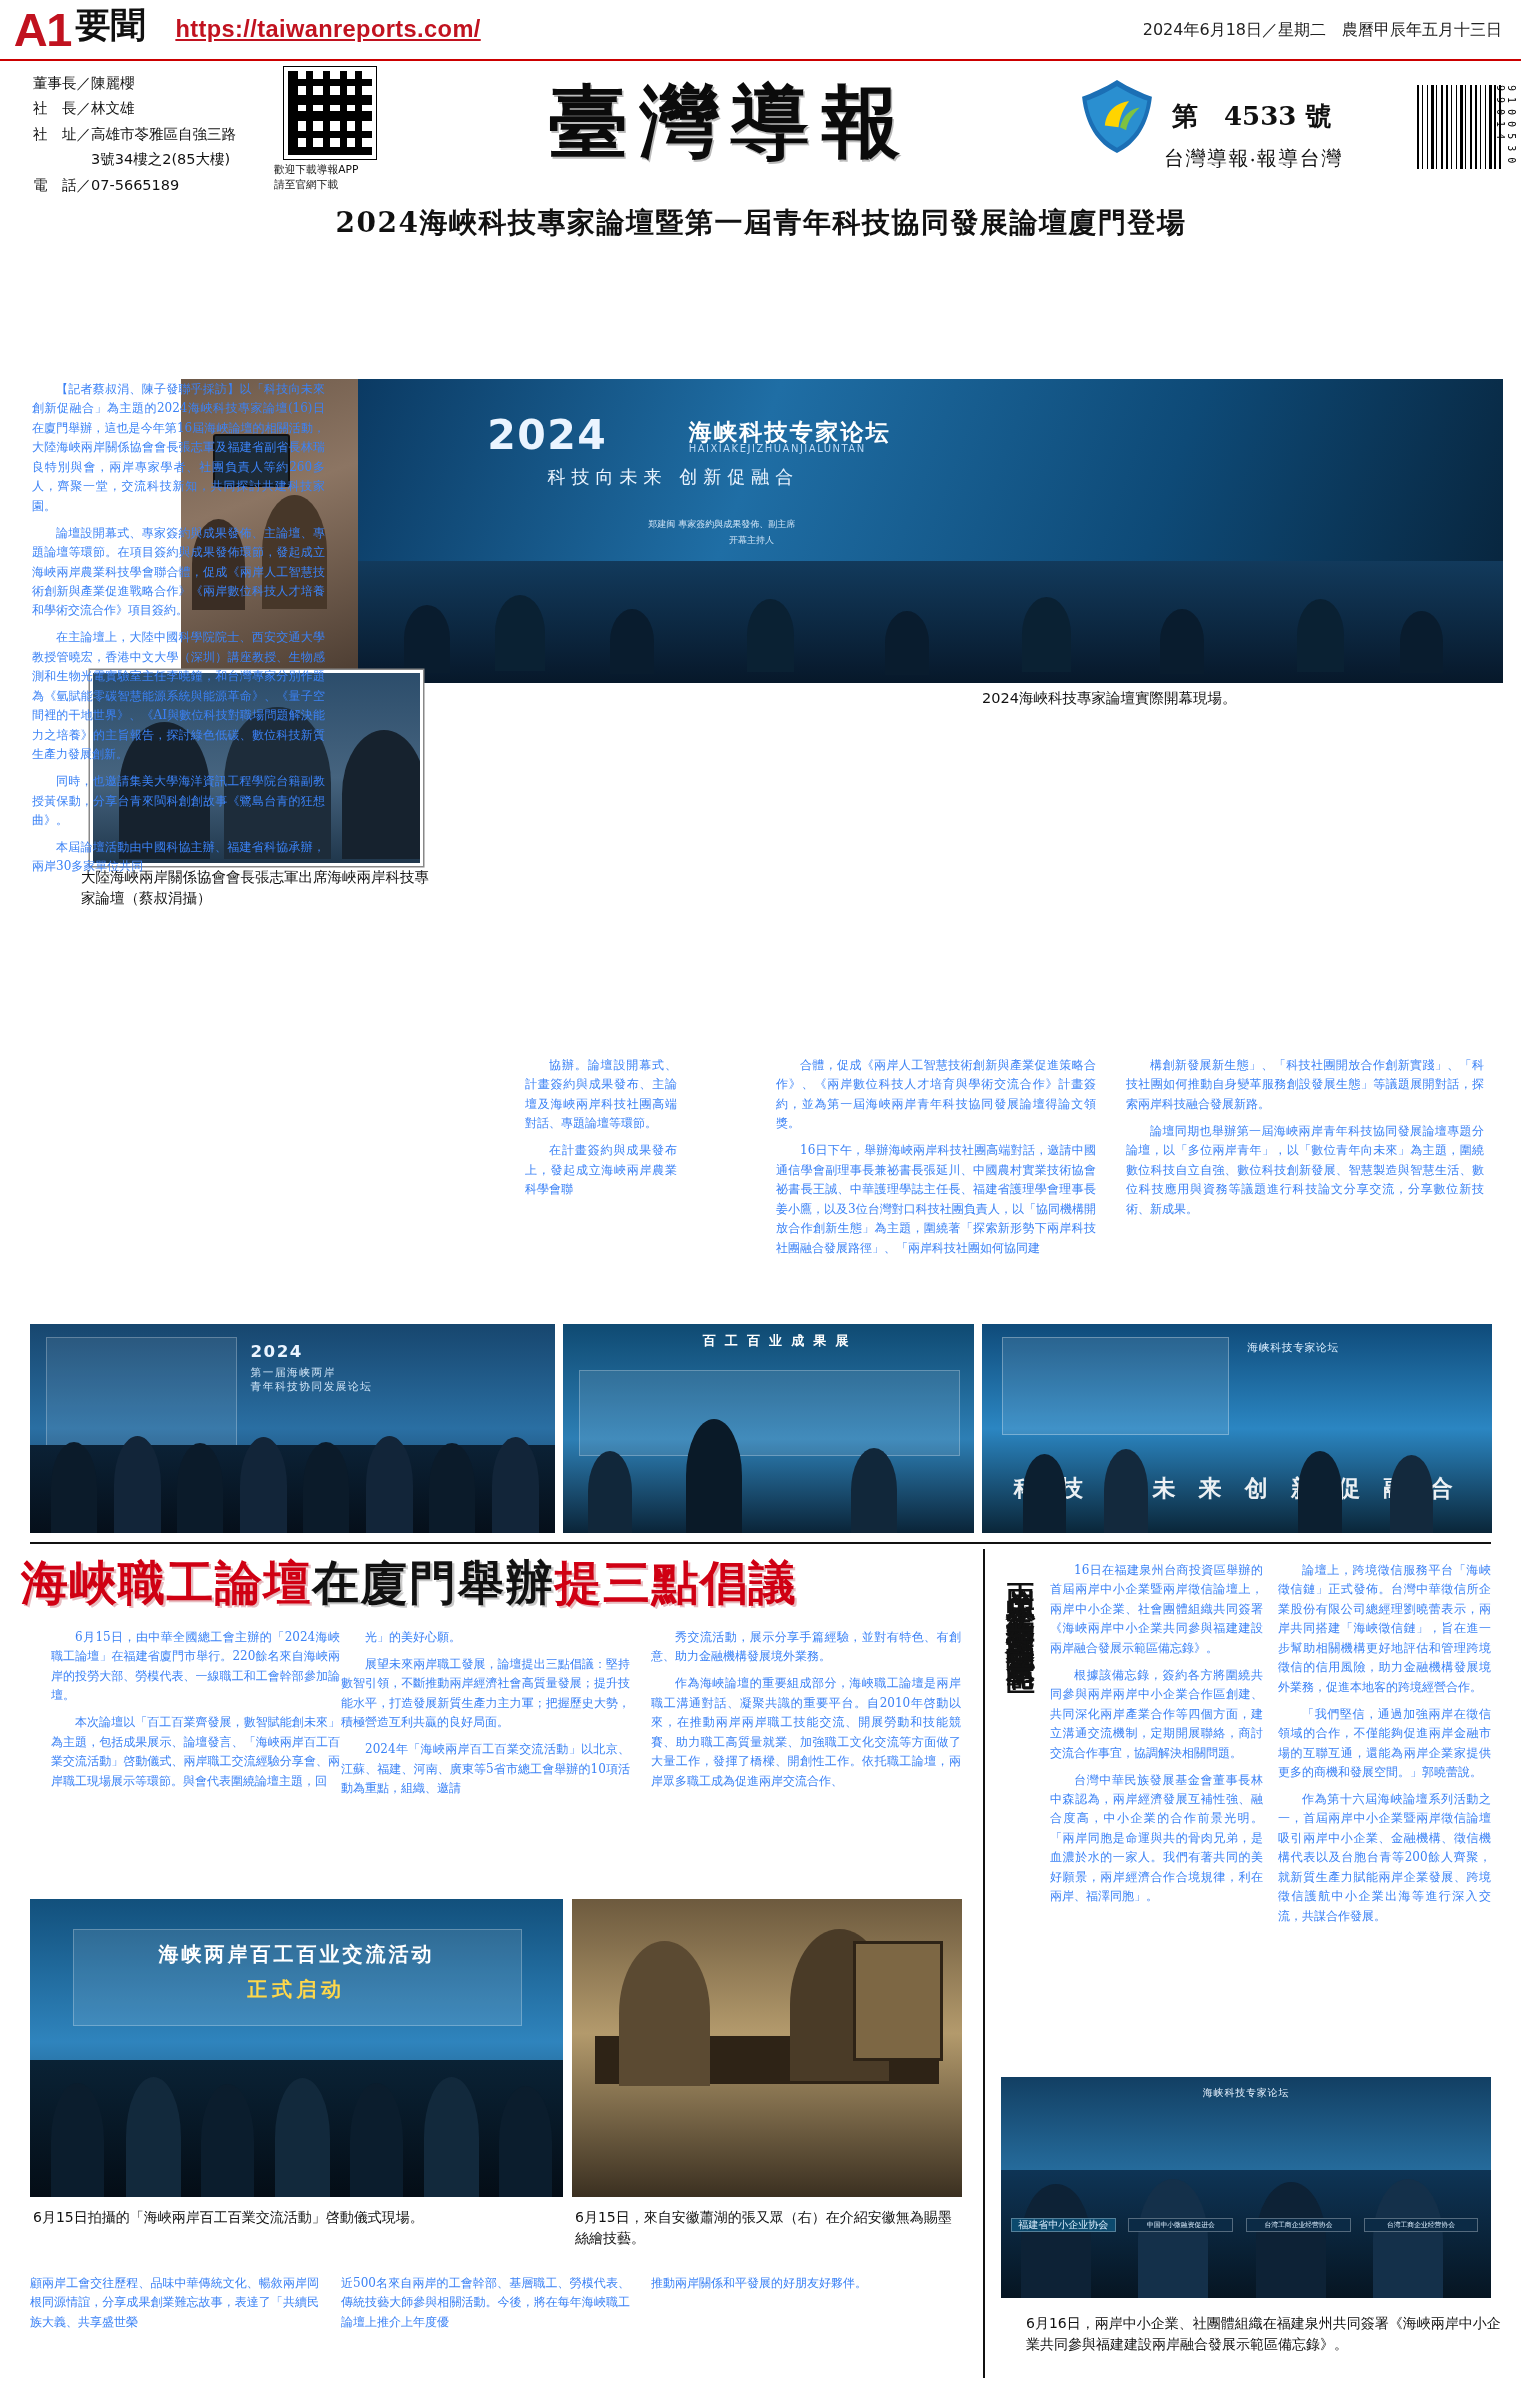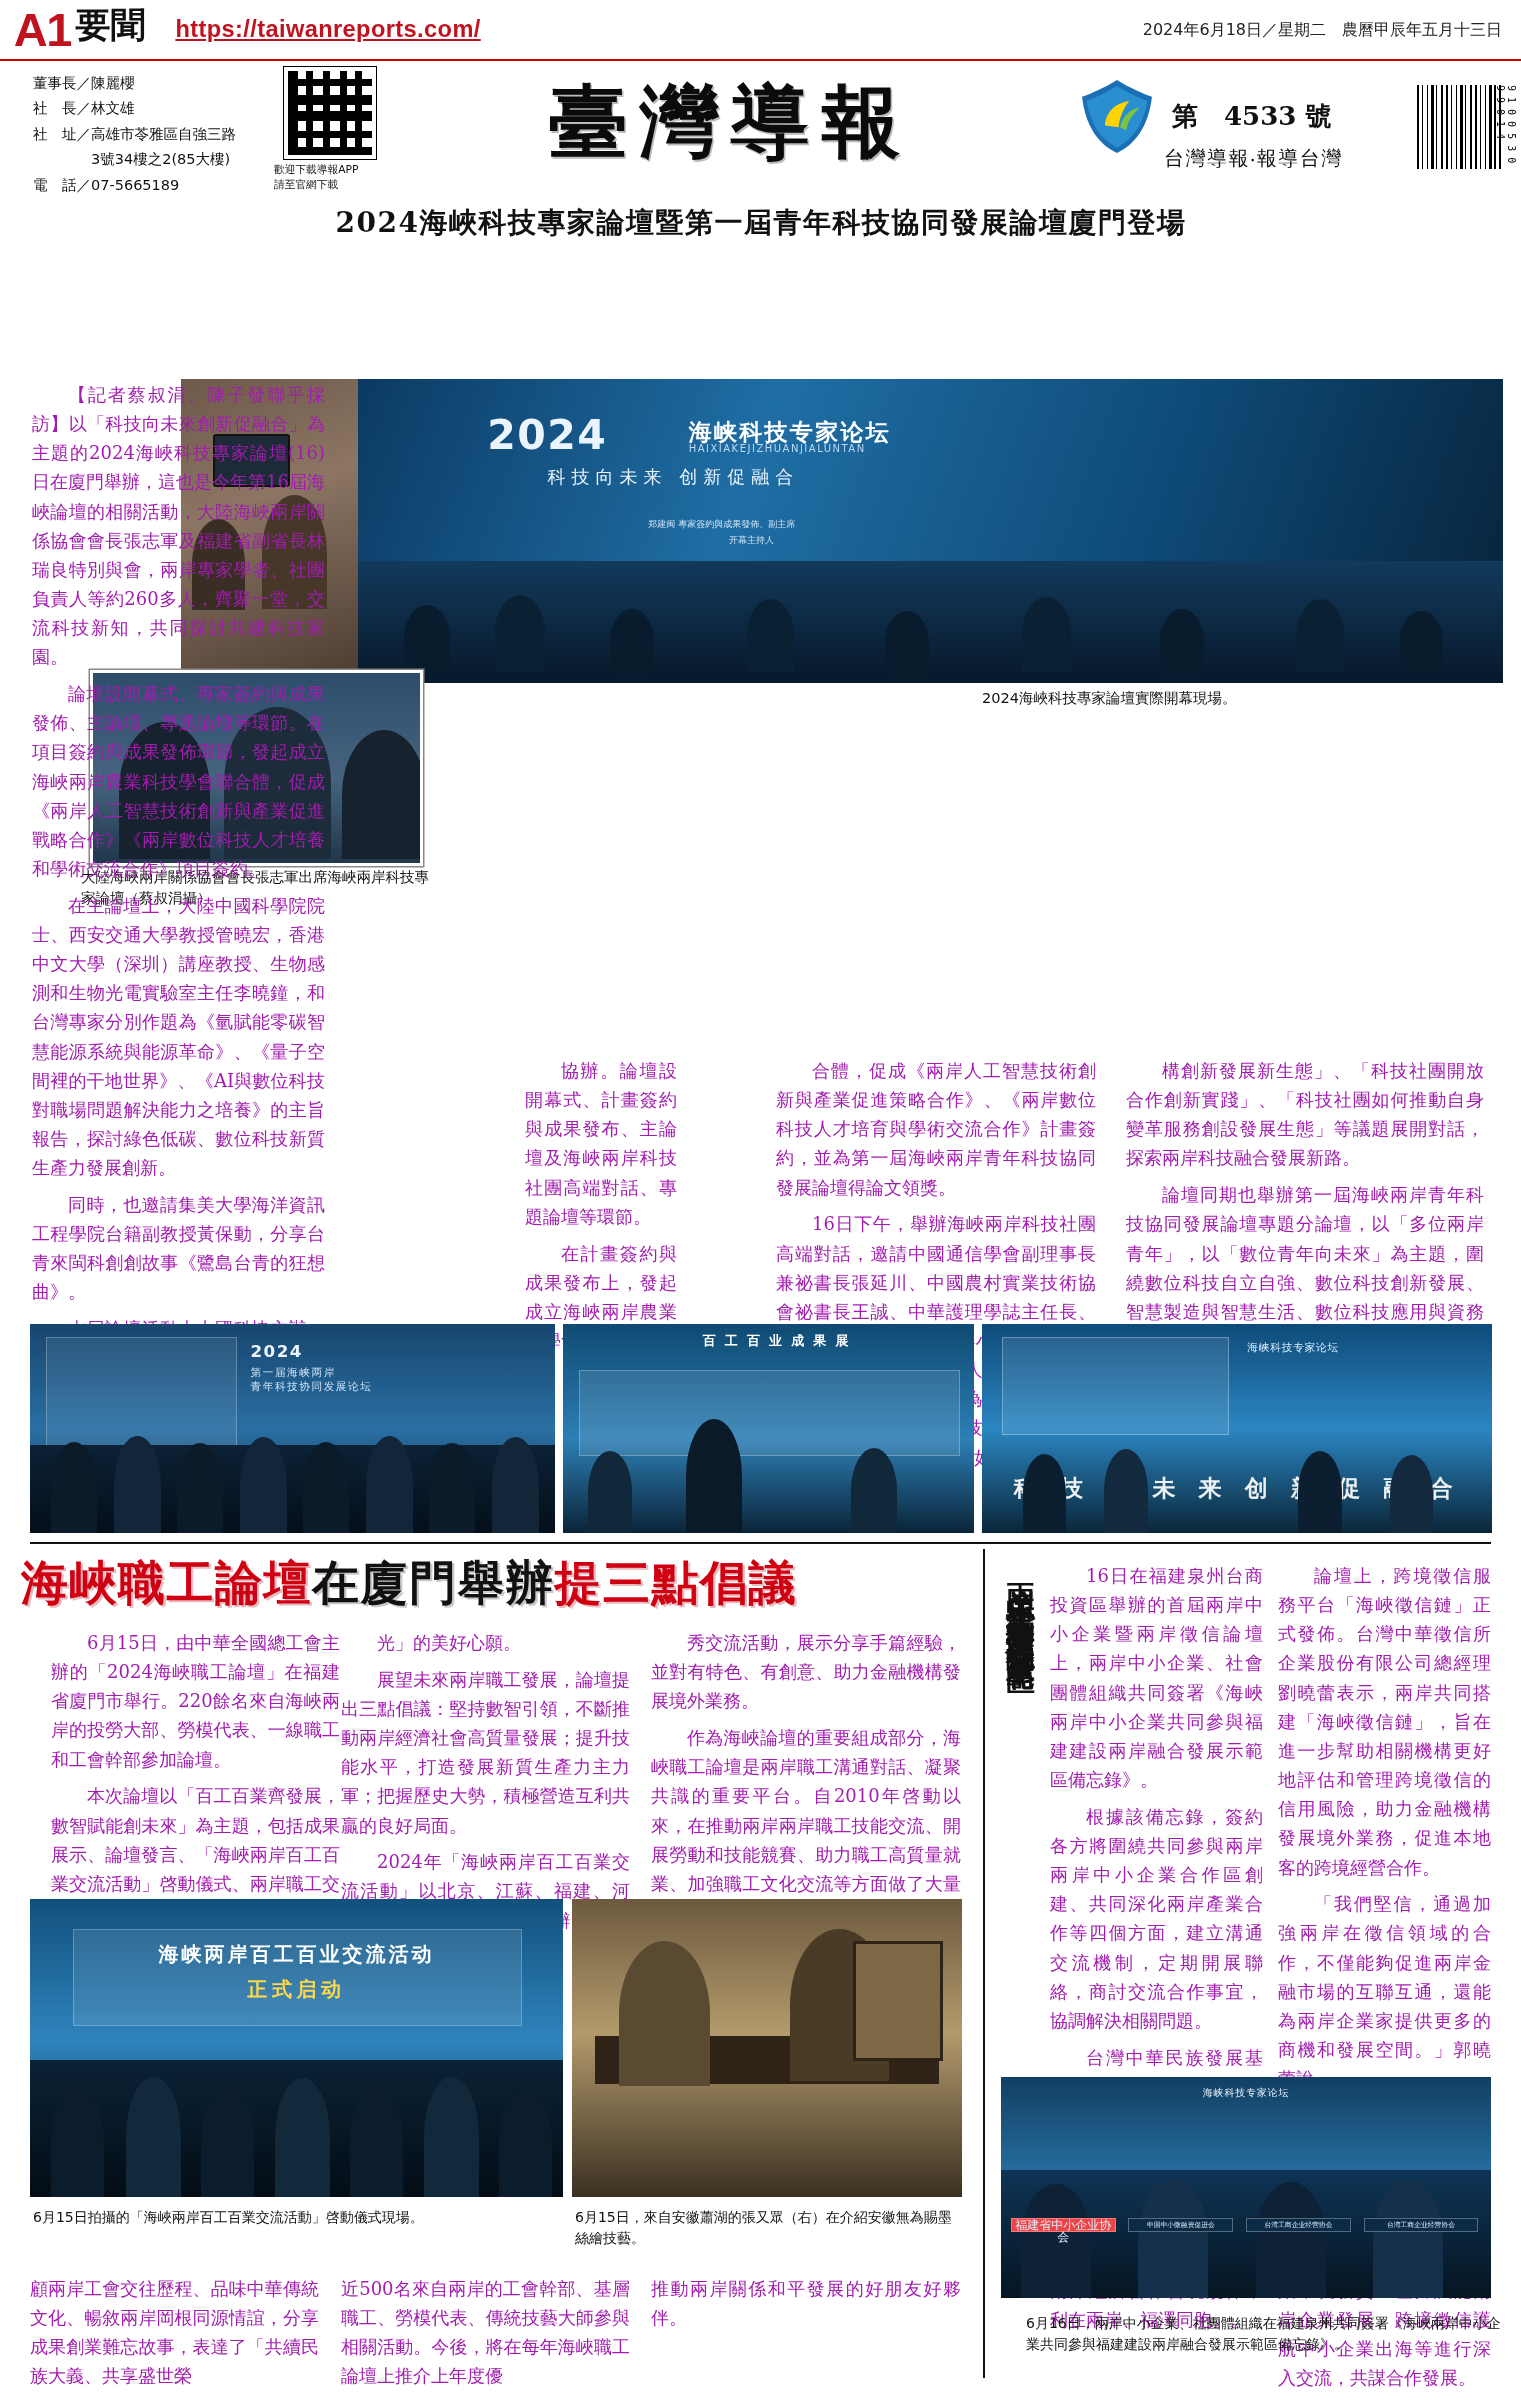--- a/index.html
+++ b/index.html
@@ -117,21 +117,21 @@
   .photo{position:absolute;overflow:hidden;background:#3b4a5a;}
   .photo .ph-grad{position:absolute;inset:0;}
   .cap{
     position:absolute;font-family:"DejaVu Sans", sans-serif;font-size:14.5px;color:#111;
   }
 
   
   .col{
     position:absolute;
     font-family:"DejaVu Serif", serif;
-    font-size:18px;line-height:1.62;color:#a21caf;text-align:justify;
+    font-size:12px;line-height:1.62;color:#3b82f6;text-align:justify;
   }
   .col p{margin:0 0 7.6px 0;text-indent:2em;}
 
   
   .sec2-head{
     position:absolute;left:21px;top:1552px;white-space:nowrap;
   }
   .sec2-head .s-red{
     font-family:"DejaVu Serif", serif;font-weight:bold;font-size:47px;color:#d00013;
     text-shadow:2.3px 2.3px 0 #e7bcc0;letter-spacing:1.5px;
@@ -364,21 +364,21 @@
   <div class="smallcap" style="position:absolute;left:575px;top:2207px;width:380px;">6月15日，來自安徽蕭湖的張又眾（右）在介紹安徽無為賜墨絲繪技藝。</div>
 
   <div class="photo" style="left:1001px;top:2077px;width:490px;height:221px;">
     <div class="ph-grad" style="background:linear-gradient(180deg,#123f63 0%,#2b79ad 55%,#0a2236 100%);"></div>
     <div style="position:absolute;left:0;top:4%;width:100%;text-align:center;font-family:'DejaVu Sans',sans-serif;font-size:10px;color:#e8f3ff;letter-spacing:0.8px;">海峡科技专家论坛</div>
     <div style="position:absolute;left:0;bottom:0;width:100%;height:58%;background:linear-gradient(180deg,#0e3455,#061522);"></div>
     <div class="sil" style="left:4%;bottom:0;width:70px;height:114px;background:#0d2236;"></div>
     <div class="sil" style="left:28%;bottom:0;width:70px;height:119px;background:#14304a;"></div>
     <div class="sil" style="left:52%;bottom:0;width:70px;height:116px;background:#0d2236;"></div>
     <div class="sil" style="left:76%;bottom:0;width:70px;height:119px;background:#14304a;"></div>
-    <div style="position:absolute;left:2%;bottom:30%;width:21%;height:12px;background:#ef4444;border:0.8px solid rgba(255,255,255,.3);font-family:'DejaVu Sans',sans-serif;font-size:12px;color:#dbeeff;text-align:center;line-height:12px;">福建省中小企业协会</div>
+    <div style="position:absolute;left:2%;bottom:30%;width:21%;height:12px;background:#0c4a6e;border:0.8px solid rgba(255,255,255,.3);font-family:'DejaVu Sans',sans-serif;font-size:10px;color:#dbeeff;text-align:center;line-height:12px;">福建省中小企业协会</div>
     <div style="position:absolute;left:26%;bottom:30%;width:21%;height:12px;background:#0b2a45;border:0.8px solid rgba(255,255,255,.3);font-family:'DejaVu Sans',sans-serif;font-size:6.8px;color:#dbeeff;text-align:center;line-height:12px;">中国中小微融资促进会</div>
     <div style="position:absolute;left:50%;bottom:30%;width:21%;height:12px;background:#0b2a45;border:0.8px solid rgba(255,255,255,.3);font-family:'DejaVu Sans',sans-serif;font-size:6.8px;color:#dbeeff;text-align:center;line-height:12px;">台湾工商企业经营协会</div>
     <div style="position:absolute;left:74%;bottom:30%;width:23%;height:12px;background:#0b2a45;border:0.8px solid rgba(255,255,255,.3);font-family:'DejaVu Sans',sans-serif;font-size:6.8px;color:#dbeeff;text-align:center;line-height:12px;">台湾工商企业经营协会</div>
   </div>
 
   <div class="smallcap" style="position:absolute;left:1026px;top:2313px;width:487px;">6月16日，兩岸中小企業、社團體組織在福建泉州共同簽署《海峽兩岸中小企業共同參與福建建設兩岸融合發展示範區備忘錄》。</div>
 
   <div class="col" style="left:30px;top:2274px;width:289px;">
     <p style="text-indent:0;">顧兩岸工會交往歷程、品味中華傳統文化、暢敘兩岸岡根同源情誼，分享成果創業難忘故事，表達了「共續民族大義、共享盛世榮</p>
   </div>

